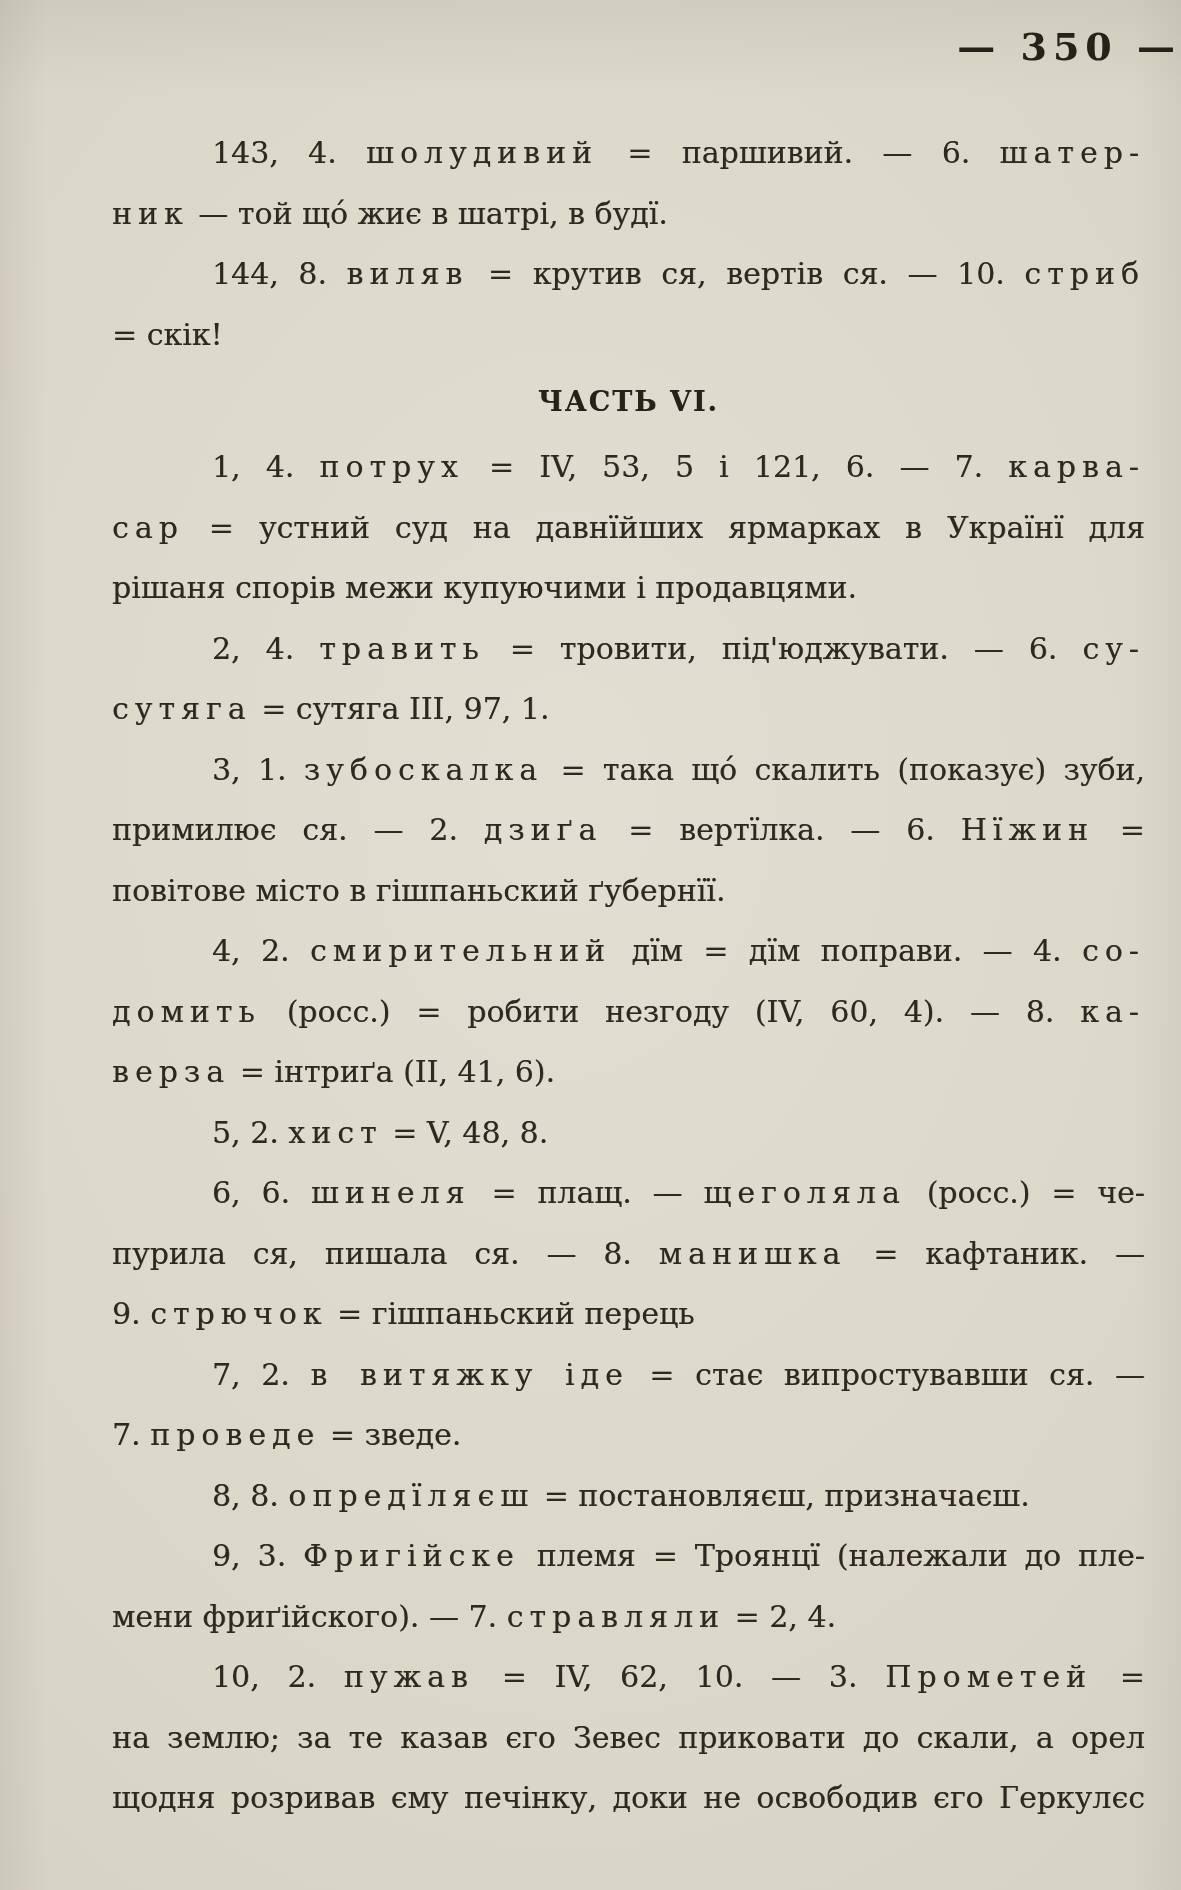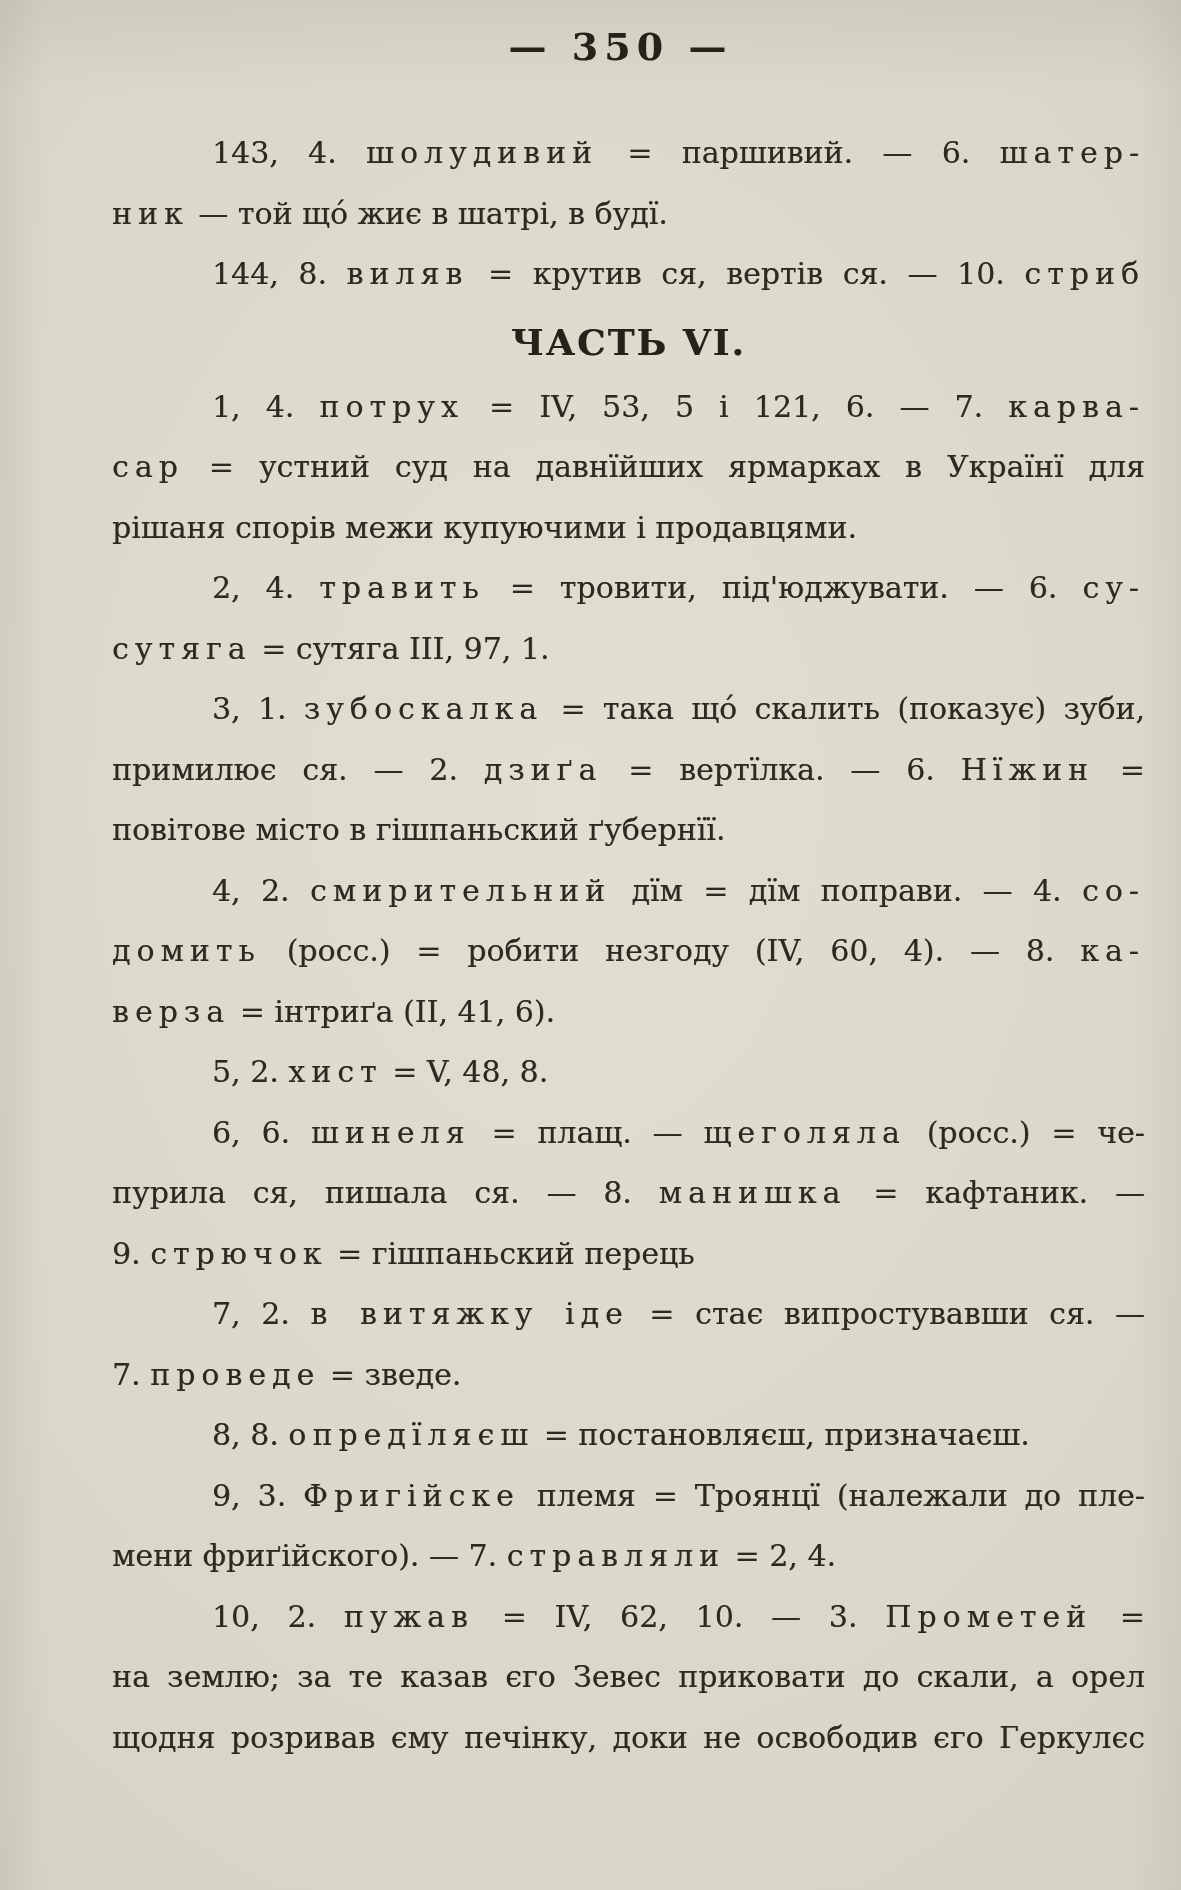--- a/index.html
+++ b/index.html
@@ -15,61 +15,62 @@
       radial-gradient(140% 120% at 48% 42%, #e2dfd2 0%, #dad6c8 45%, #d0ccbd 82%, #c5c1b1 100%);
   }
   .page {
     position: absolute;
     inset: 0;
     color: #2d2820;
   }
   .page-number {
     margin-top: 24px;
     padding-left: 60px;          
-    text-align: center;
+    text-align: right;
     font-size: 38px;
     font-weight: 700;
     letter-spacing: 6px;
     color: #262119;
   }
   .text-block {
     margin: 54px 36px 4px 112px;   
   }
   .line {
     font-size: 30px;
     line-height: 60.5px;
     text-align: justify;
     text-align-last: justify;
     color: #2d2820;
     text-shadow: 0.4px 0.4px 0.5px rgba(40,34,26,0.45);
   }
   .line.last { text-align-last: left; }
   .line.indent { text-indent: 100px; }
   .em { letter-spacing: 0.20em; }
   .heading {
-    font-size: 36px;
+    font-size: 27px;
     line-height: 62px;
     margin: 6px 0 4px 0;
     text-align: center;
     text-align-last: center;
     font-weight: 700;
     letter-spacing: 2px;
     color: #262119;
     text-shadow: 0.4px 0.4px 0.5px rgba(40,34,26,0.45);
   }
 </style>
 </head>
 <body>
 
 <div class="page">
   <div class="page-number">— 350 —</div>
   <div class="text-block">
       <div class="line indent"><span>143, 4. </span><span class="em">шолудивий</span><span> = паршивий. — 6. </span><span class="em">шатер-</span></div>
       <div class="line last"><span class="em">ник</span><span> — той щó жиє в шатрі, в будї.</span></div>
       <div class="line indent"><span>144, 8. </span><span class="em">виляв</span><span> = крутив ся, вертів ся. — 10. </span><span class="em">стриб</span></div>
+      <div class="line last"><span>= скік!</span></div>
       <div class="heading">ЧАСТЬ VI.</div>
       <div class="line indent"><span>1, 4. </span><span class="em">потрух</span><span> = IV, 53, 5 і 121, 6. — 7. </span><span class="em">карва-</span></div>
       <div class="line"><span class="em">сар</span><span> = устний суд на давнїйших ярмарках в Українї для</span></div>
       <div class="line last"><span>рішаня спорів межи купуючими і продавцями.</span></div>
       <div class="line indent"><span>2, 4. </span><span class="em">травить</span><span> = тровити, під'юджувати. — 6. </span><span class="em">су-</span></div>
       <div class="line last"><span class="em">сутяга</span><span> = сутяга III, 97, 1.</span></div>
       <div class="line indent"><span>3, 1. </span><span class="em">зубоскалка</span><span> = така щó скалить (показує) зуби,</span></div>
       <div class="line"><span>примилює ся. — 2. </span><span class="em">дзиґа</span><span> = вертїлка. — 6. </span><span class="em">Нїжин</span><span> =</span></div>
       <div class="line last"><span>повітове місто в гішпаньский ґубернїї.</span></div>
       <div class="line indent"><span>4, 2. </span><span class="em">смирительний</span><span> дїм = дїм поправи. — 4. </span><span class="em">со-</span></div>

